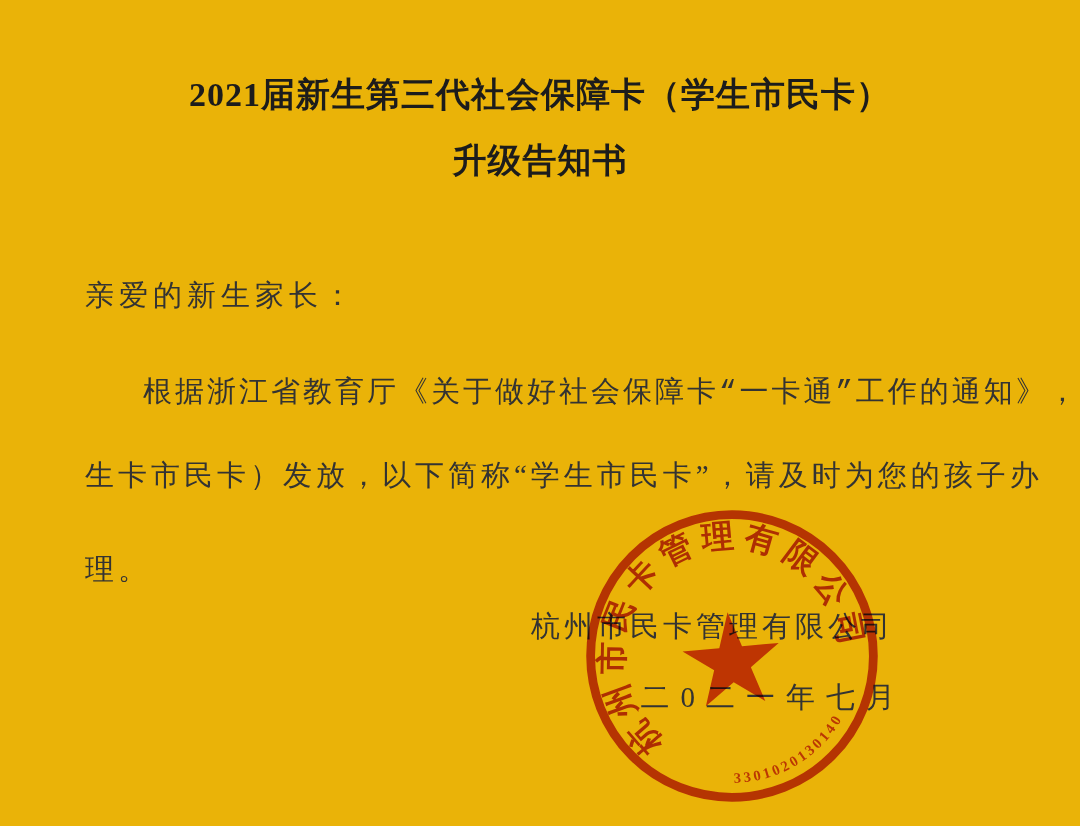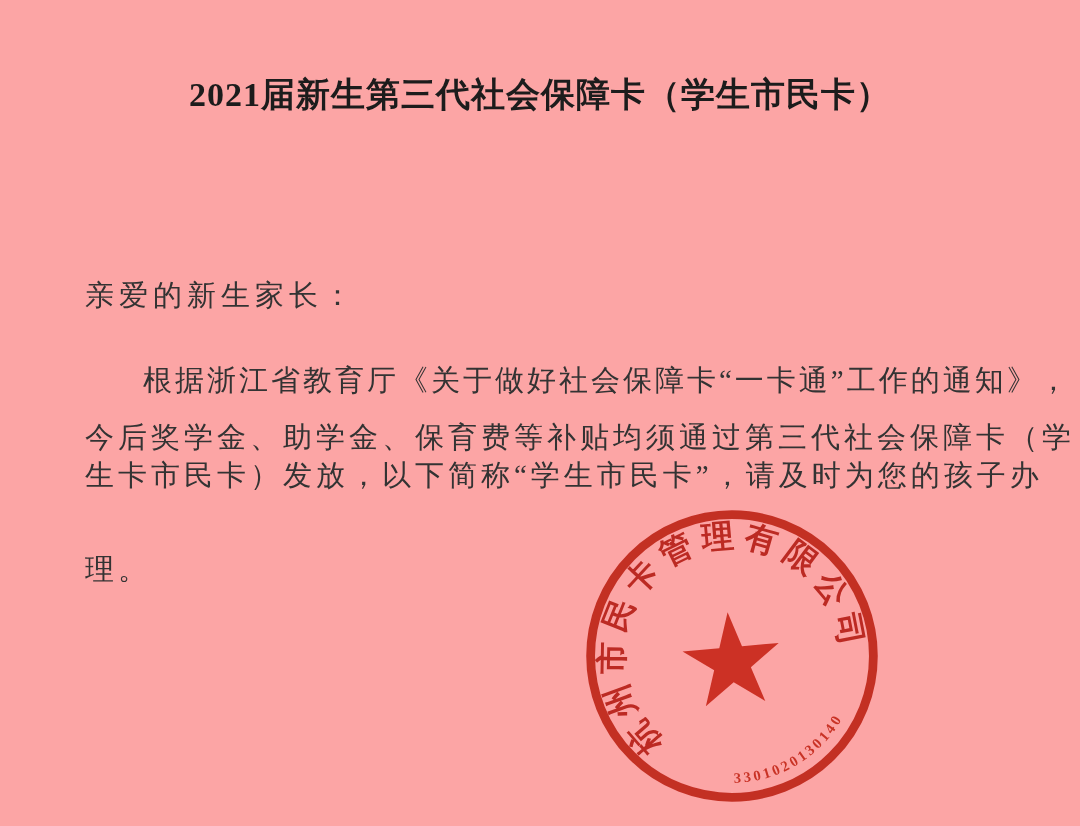--- a/index.html
+++ b/index.html
@@ -6,21 +6,21 @@
   html, body { width: 1080px; height: 826px; }
   body {
     font-family: "Liberation Serif", "DejaVu Serif", serif;
     background: #ffffff;
     position: relative;
     overflow: hidden;
   }
   .page {
     position: absolute;
     inset: 0;
-    background: #fca5a5;
+    background: #eab308;
   }
   .line {
     position: absolute;
     white-space: nowrap;
     color: #2e2e2e;
   }
   .title-line {
     left: 0;
     width: 1080px;
     text-align: center;
@@ -33,21 +33,21 @@
   .title2 { top: 138px; }
   .body-line {
     left: 85px;
     font-size: 29px;
     letter-spacing: 4px;
     font-weight: 400;
     color: #333333;
     margin-top: 28px;
   }
   .salutation { top: 248px; letter-spacing: 5px; }
-  .p1 { top: 333px; text-indent: 58px; letter-spacing: 3px; }
+  .p1 { top: 344px; text-indent: 58px; letter-spacing: 3px; font-family: Liberation Mono, monospace; }
   .p2 { top: 390px; }
   .p3 { top: 428px; }
   .p4 { top: 522px; }
   .sig-line {
     left: 0;
     width: 1080px;
     text-align: right;
     font-size: 29px;
     color: #333333;
   }
@@ -70,32 +70,34 @@
   .seal-company-text { font-size: 33px; letter-spacing: 8px; }
   .seal-serial-text  { font-size: 15px; letter-spacing: 3px; }
 </style>
 </head>
 <body>
 
 <div class="page">
 
   <div class="line title-line title1">2021届新生第三代社会保障卡（学生市民卡）</div>
 
+  <div class="line title-line title2">升级告知书</div>
 
   <div class="line body-line salutation">亲爱的新生家长：</div>
 
   <div class="line body-line p1">根据浙江省教育厅《关于做好社会保障卡“一卡通”工作的通知》，</div>
 
-  <div class="line body-line p2">今后奖学金、助学金、保育费等补贴均须通过第三代社会保障卡（学</div>
 
   <div class="line body-line p3">生卡市民卡）发放，以下简称“学生市民卡”，请及时为您的孩子办</div>
 
   <div class="line body-line p4">理。</div>
 
+  <div class="line sig-line company">杭州市民卡管理有限公司</div>
 
+  <div class="line sig-line date">二0二一年七月</div>
 
   <svg class="seal" viewBox="0 0 320 320">
     <defs>
       <path id="arcTop" d="M 71.7 229.0 A 112 112 0 1 1 248.3 229.0" fill="none"></path>
       <path id="arcBottom" d="M 53.5 234.6 A 130 130 0 0 0 266.5 234.6" fill="none"></path>
       <filter id="soft">
           <feGaussianBlur stdDeviation="0.55"></feGaussianBlur>
         </filter>
     </defs>
     <g filter="url(#soft)">

